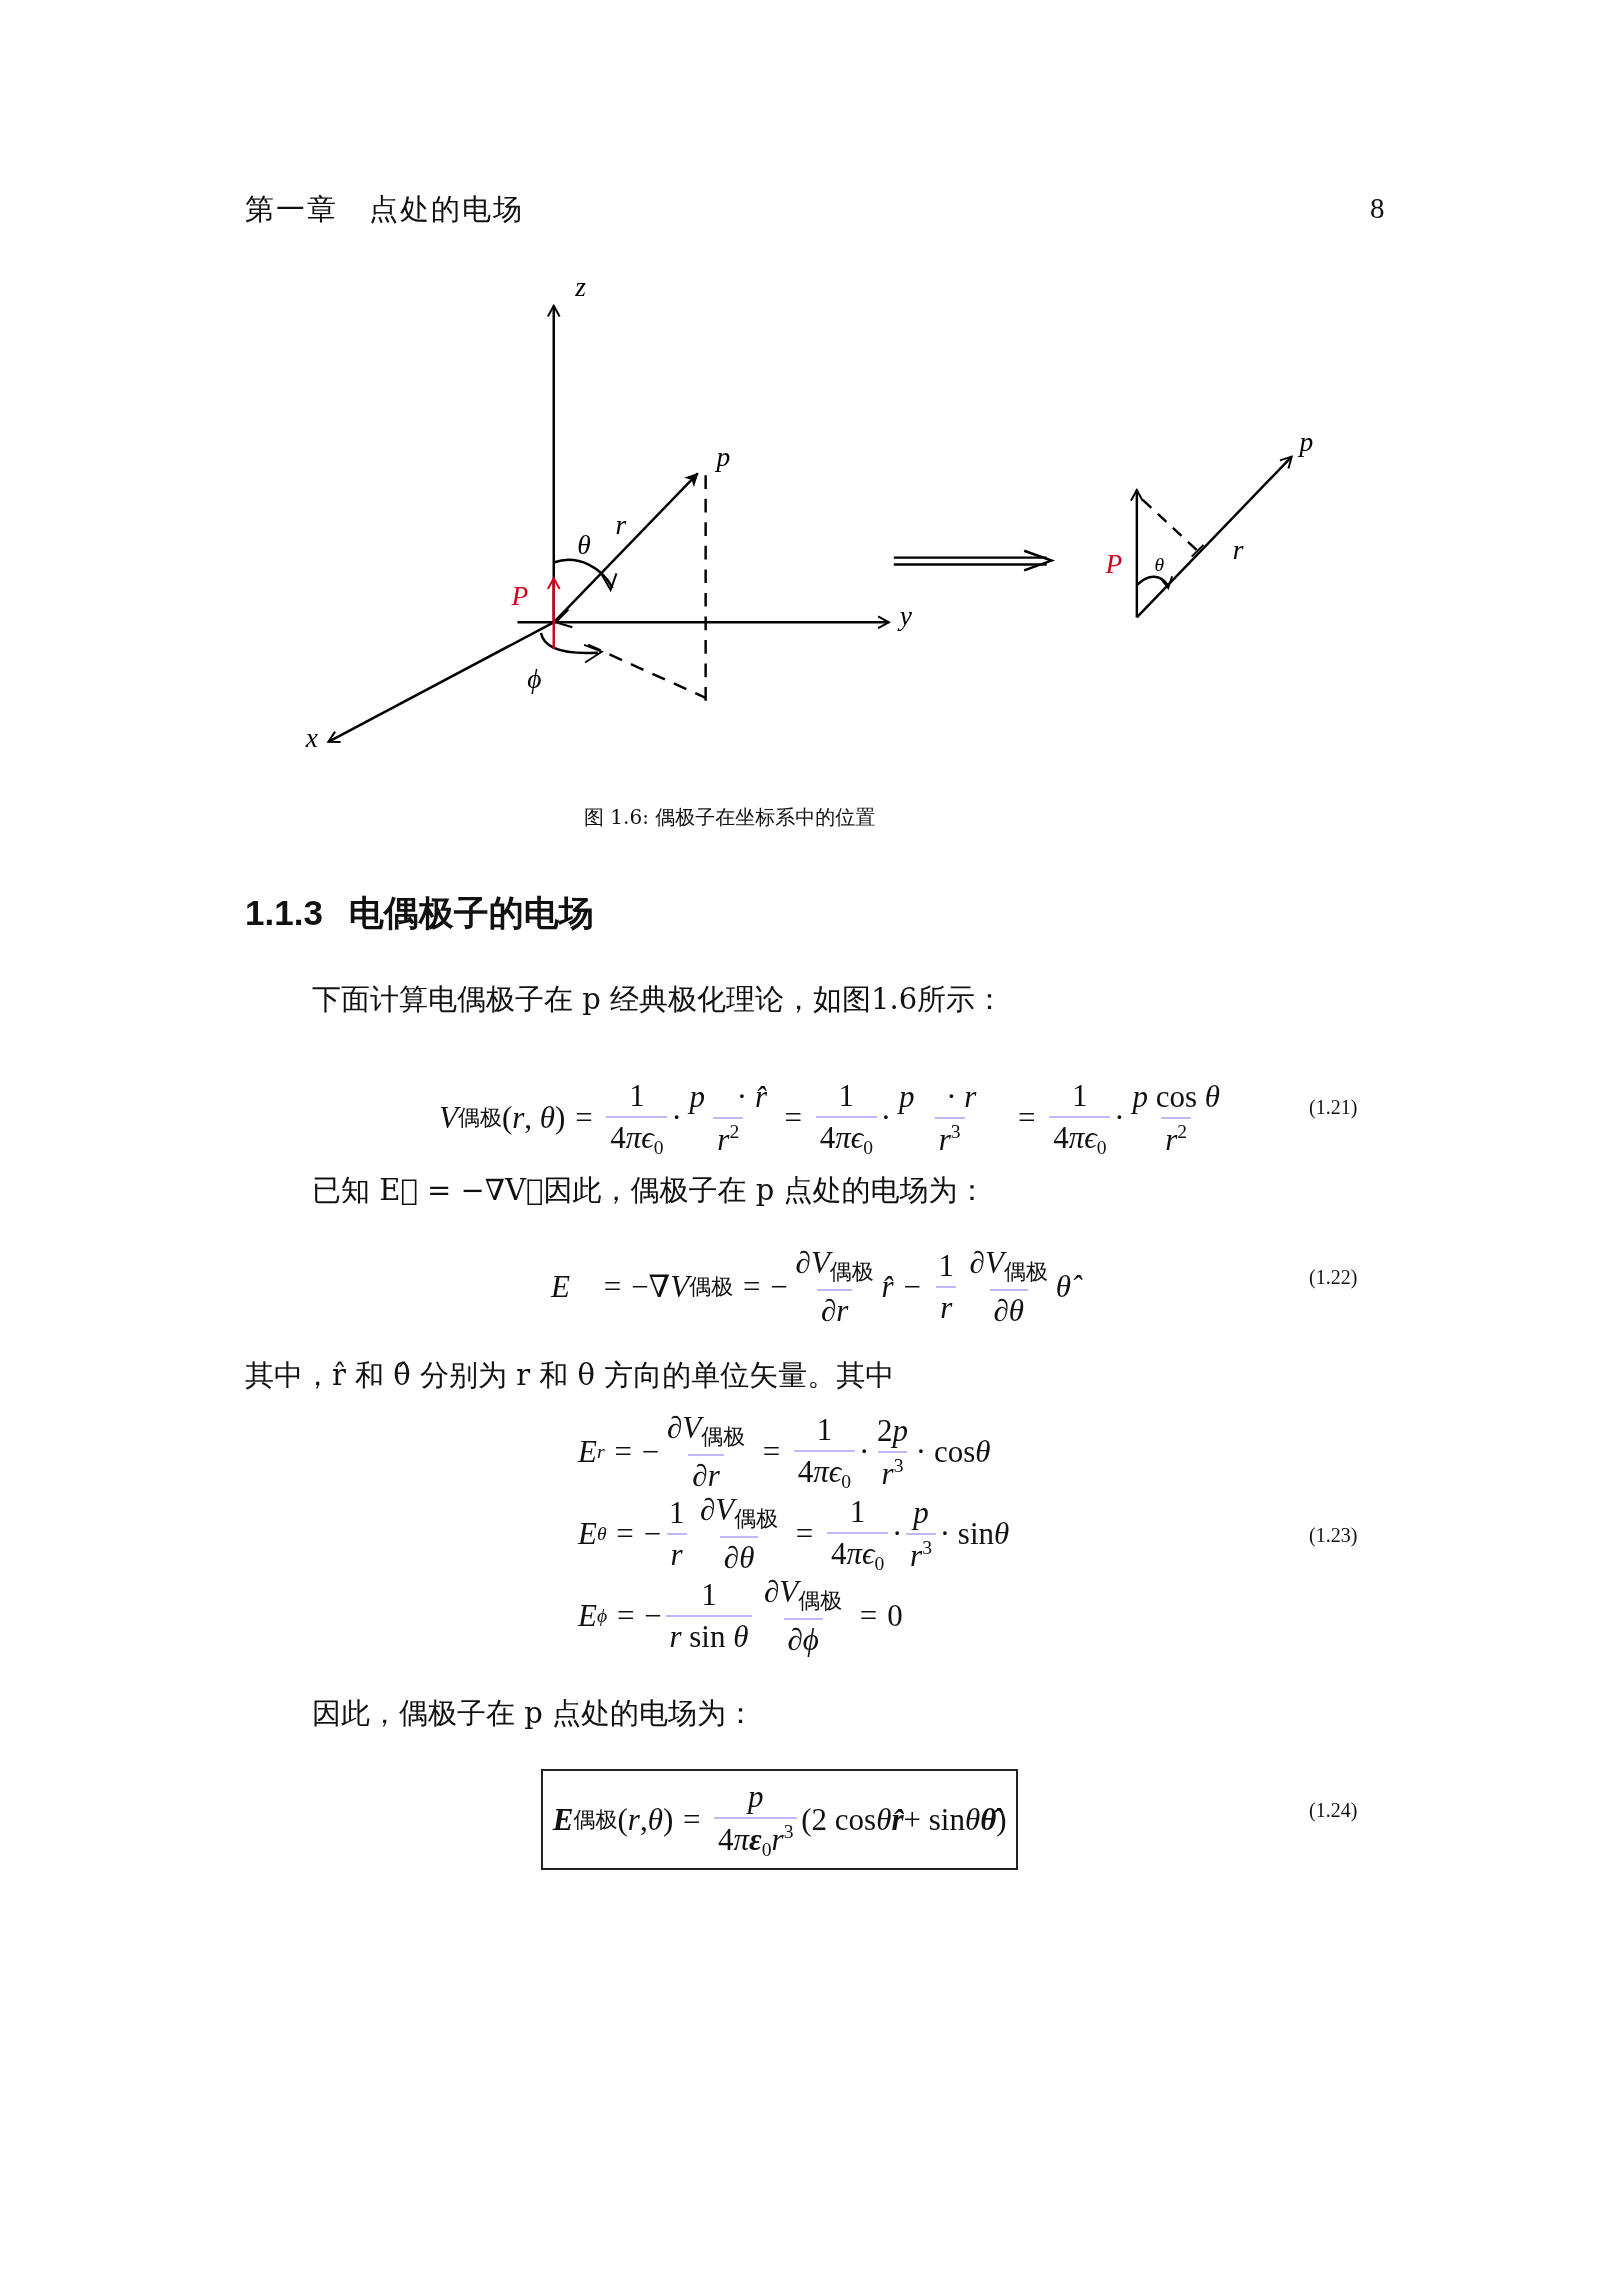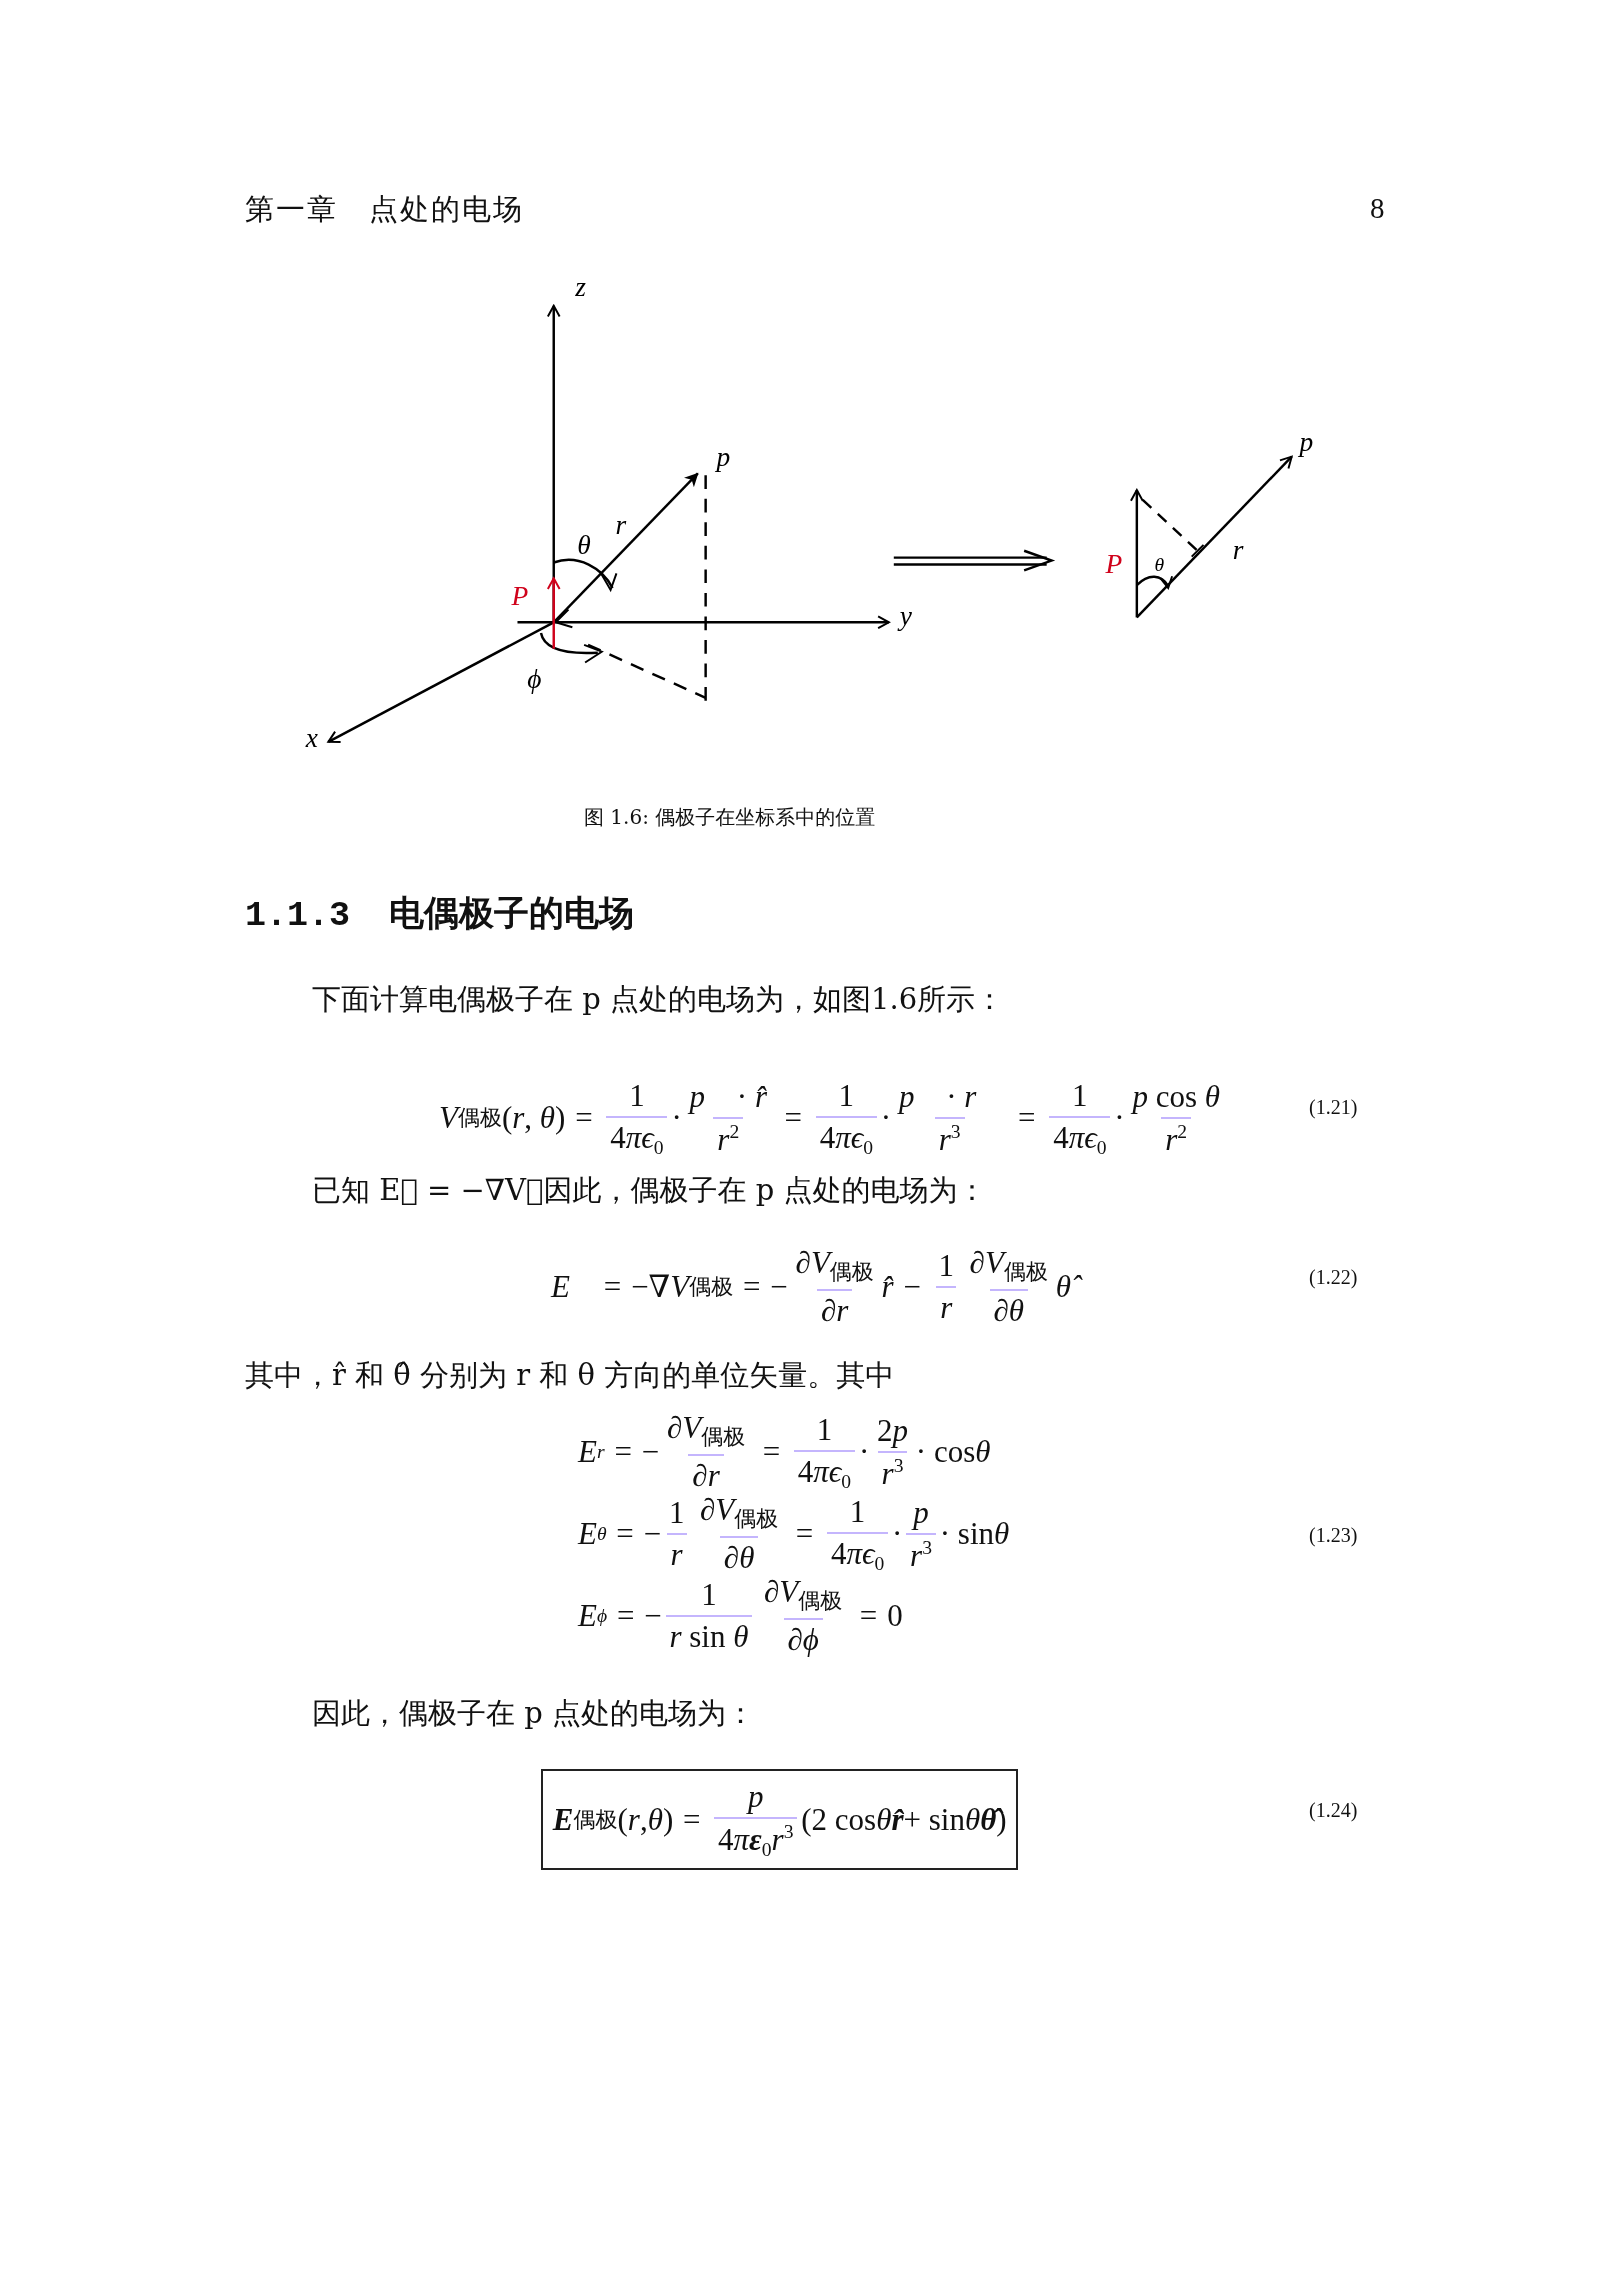--- a/index.html
+++ b/index.html
@@ -6,21 +6,21 @@
   body { width: 1621px; height: 2293px; position: relative; overflow: hidden;
          font-family: "DejaVu Serif", "Liberation Serif", serif; color: #111; }
   .abs { position: absolute; }
   .header-left { left: 245px; top: 190px; font-size: 29px; letter-spacing: 2px; }
   .header-right { left: 1370px; top: 192px; font-size: 29px; }
   .math { font-family: "Liberation Serif", "DejaVu Serif", serif; }
   .it { font-style: italic; }
   .caption { left: 584px; top: 804px; font-size: 20px; }
   .section { left: 245px; top: 890px; font-size: 35px; font-weight: bold;
              font-family: "DejaVu Sans", "Liberation Sans", sans-serif; }
-  .section .num { margin-right: 39px; font-family: Liberation Mono, monospace; }
+  .section .num { margin-right: 26px; font-family: Liberation Sans, sans-serif; }
   .para { font-size: 29px; }
   .eqnum { left: 1309px; font-size: 20px; font-family: "Liberation Serif", serif; }
   .eq { font-size: 31px; font-family: "Liberation Serif", "DejaVu Serif", serif;
         display: flex; align-items: center; white-space: nowrap; }
   .frac { display: inline-flex; flex-direction: column; align-items: center;
           vertical-align: middle; margin: 0 3.9px; }
   .frac .n { padding: 0 3.9px 2px; }
   .frac .d { border-top: 2px solid #c4b5fd; padding: 2px 3.9px 0; }
   .sub { font-size: 19.6px; vertical-align: -5.9px; }
   .sup { font-size: 19.6px; vertical-align: 11.8px; }
@@ -89,21 +89,21 @@
   <text x="1178" y="583" font-size="20" font-style="italic" font-family="Liberation Serif, serif">θ</text>
   <text x="1128" y="585" font-size="28" font-style="italic" fill="#d0021b" font-family="Liberation Serif, serif">P⃗</text>
 </svg>
 
 <div class="abs caption">图 1.6: 偶极子在坐标系中的位置</div>
 
 <div class="abs section">
   <span class="num">1.1.3</span><span>电偶极子的电场</span>
 </div>
 
-<div class="abs para" style="left:312px;top:980px">下面计算电偶极子在 p 点处的电场为，如图1.6所示：</div>
+<div class="abs para" style="left:312px;top:980px">下面计算电偶极子在 p 经典极化理论，如图1.6所示：</div>
 
 <div class="abs eq" style="left:439px;top:1078px">
   <span class="it">V</span>
     <span class="cjksub">偶极</span>
     <span>(<i>r</i>, <i>θ</i>)</span>
     <span class="op">=</span>
   <span class="frac">
       <span class="n">1</span>
       <span class="d">4<i>π</i><i>ϵ</i><span class="sub">0</span></span>
     </span>

